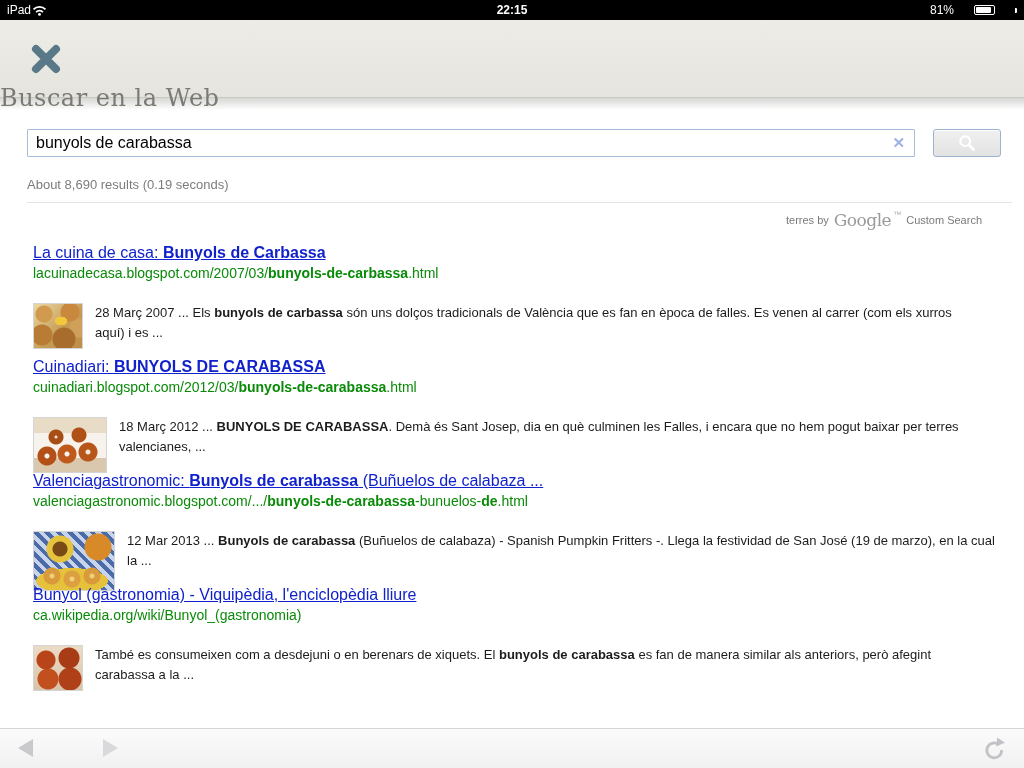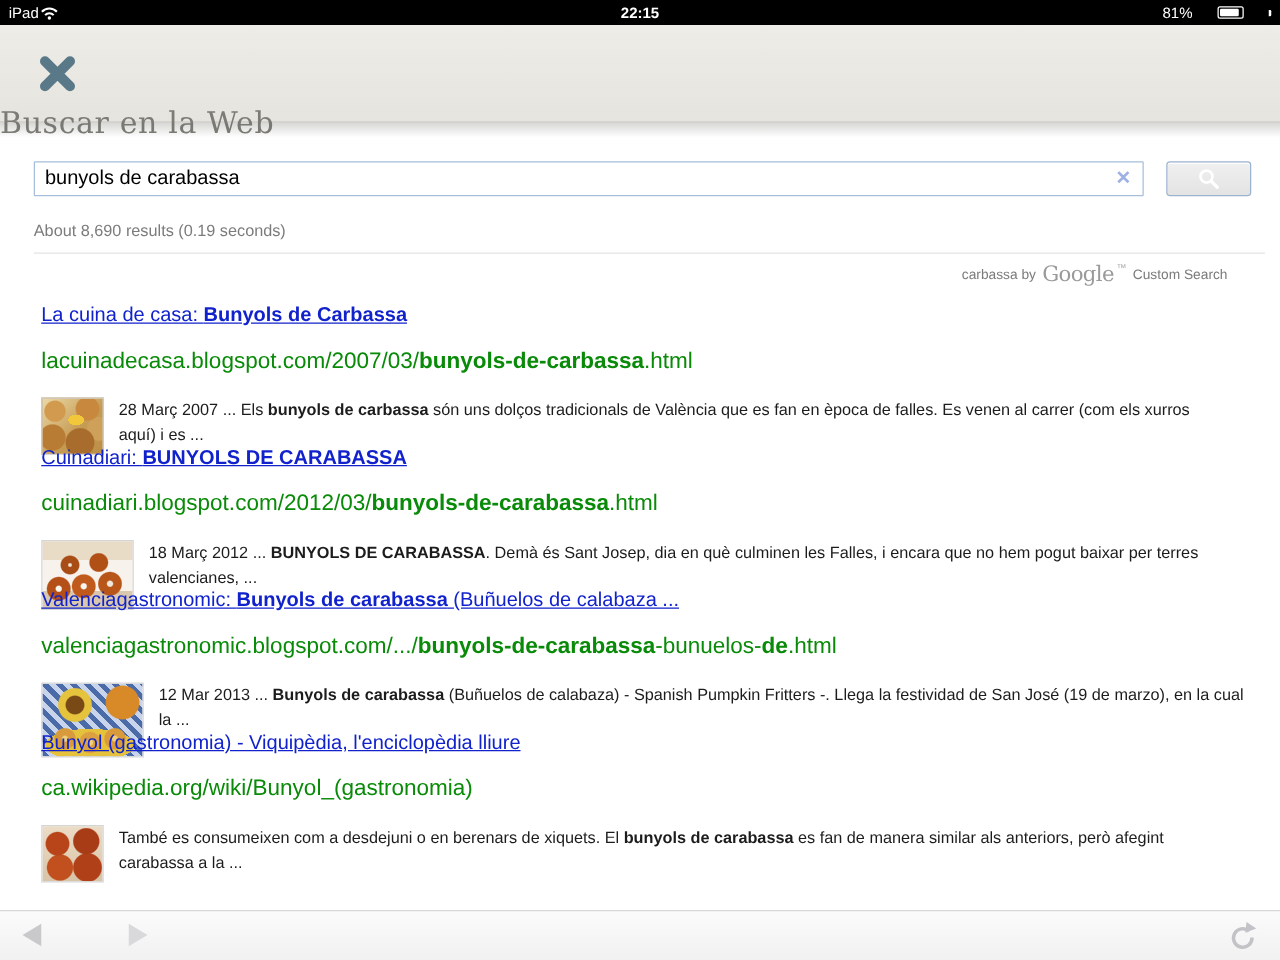--- a/index.html
+++ b/index.html
@@ -65,21 +65,21 @@
   .g-logo{font-family:"DejaVu Serif","Liberation Serif",serif;font-size:17px;
     color:#9a9a9a;letter-spacing:-0.5px;line-height:17px;}
   .tm{font-size:8px;color:#aaa;align-self:flex-start;margin-left:-3px;margin-top:1px;}
 
   
   .results{position:absolute;top:134px;left:33px;right:14px;}
   .result{height:114px;}
   .result:last-child{height:auto;}
   .r-title{display:inline-block;font-size:16px;line-height:18px;
     color:var(--link-blue,#1122cc);text-decoration:underline;cursor:pointer;}
-  .r-url{font-size:18px;line-height:16px;margin-top:18px;color:var(--url-green,#098a08);}
+  .r-url{font-size:14px;line-height:16px;margin-top:3px;color:var(--url-green,#098a08);}
   .r-body{display:flex;margin-top:22px;}
   .r-snippet{font-size:13px;line-height:20px;color:#1c1c1c;max-width:870px;}
   .thumb{flex:0 0 auto;margin-right:12px;border:1px solid #d5d5d5;box-sizing:content-box;cursor:pointer;}
 
   .thumb-0{width:48px;height:44px;background:
     radial-gradient(ellipse 9px 6px at 27px 17px,#f2c83a 0 70%,rgba(0,0,0,0) 71%),
     radial-gradient(circle at 10px 10px,#d29a4e 0 8px,rgba(0,0,0,0) 9px),
     radial-gradient(circle at 36px 8px,#c8893e 0 9px,rgba(0,0,0,0) 10px),
     radial-gradient(circle at 8px 31px,#b97c34 0 10px,rgba(0,0,0,0) 11px),
     radial-gradient(circle at 30px 35px,#a86d2c 0 11px,rgba(0,0,0,0) 12px),
@@ -170,21 +170,21 @@
           <circle cx="7.2" cy="7.2" r="4.8" stroke="#fff" stroke-width="2.2" fill="none"></circle>
           <line x1="10.9" y1="10.9" x2="15.8" y2="15.8" stroke="#fff" stroke-width="2.6" stroke-linecap="round"></line>
         </svg>
       </button>
     </div>
 
     <div class="stats">About 8,690 results (0.19 seconds)</div>
     <div class="divider"></div>
 
     <div class="powered">
-      <span>carbassa by</span>
+      <span>terres by</span>
       <span class="g-logo">Google</span>
       <span class="tm">™</span>
       <span>Custom Search</span>
     </div>
 
     <div class="results" id="results">
         <div class="result"><a class="r-title"><span>La cuina de casa: </span><b>Bunyols de Carbassa</b></a><div class="r-url"><span>lacuinadecasa.blogspot.com/2007/03/</span><b>bunyols-de-carbassa</b><span>.html</span></div><div class="r-body">
             <span class="thumb thumb-0"></span>
             <div class="r-snippet"><span>28 Març 2007 ... Els </span><b>bunyols de carbassa</b><span> són uns dolços tradicionals de València que es fan en època de falles. Es venen al carrer (com els xurros aquí) i es ...</span></div>
           </div></div>

